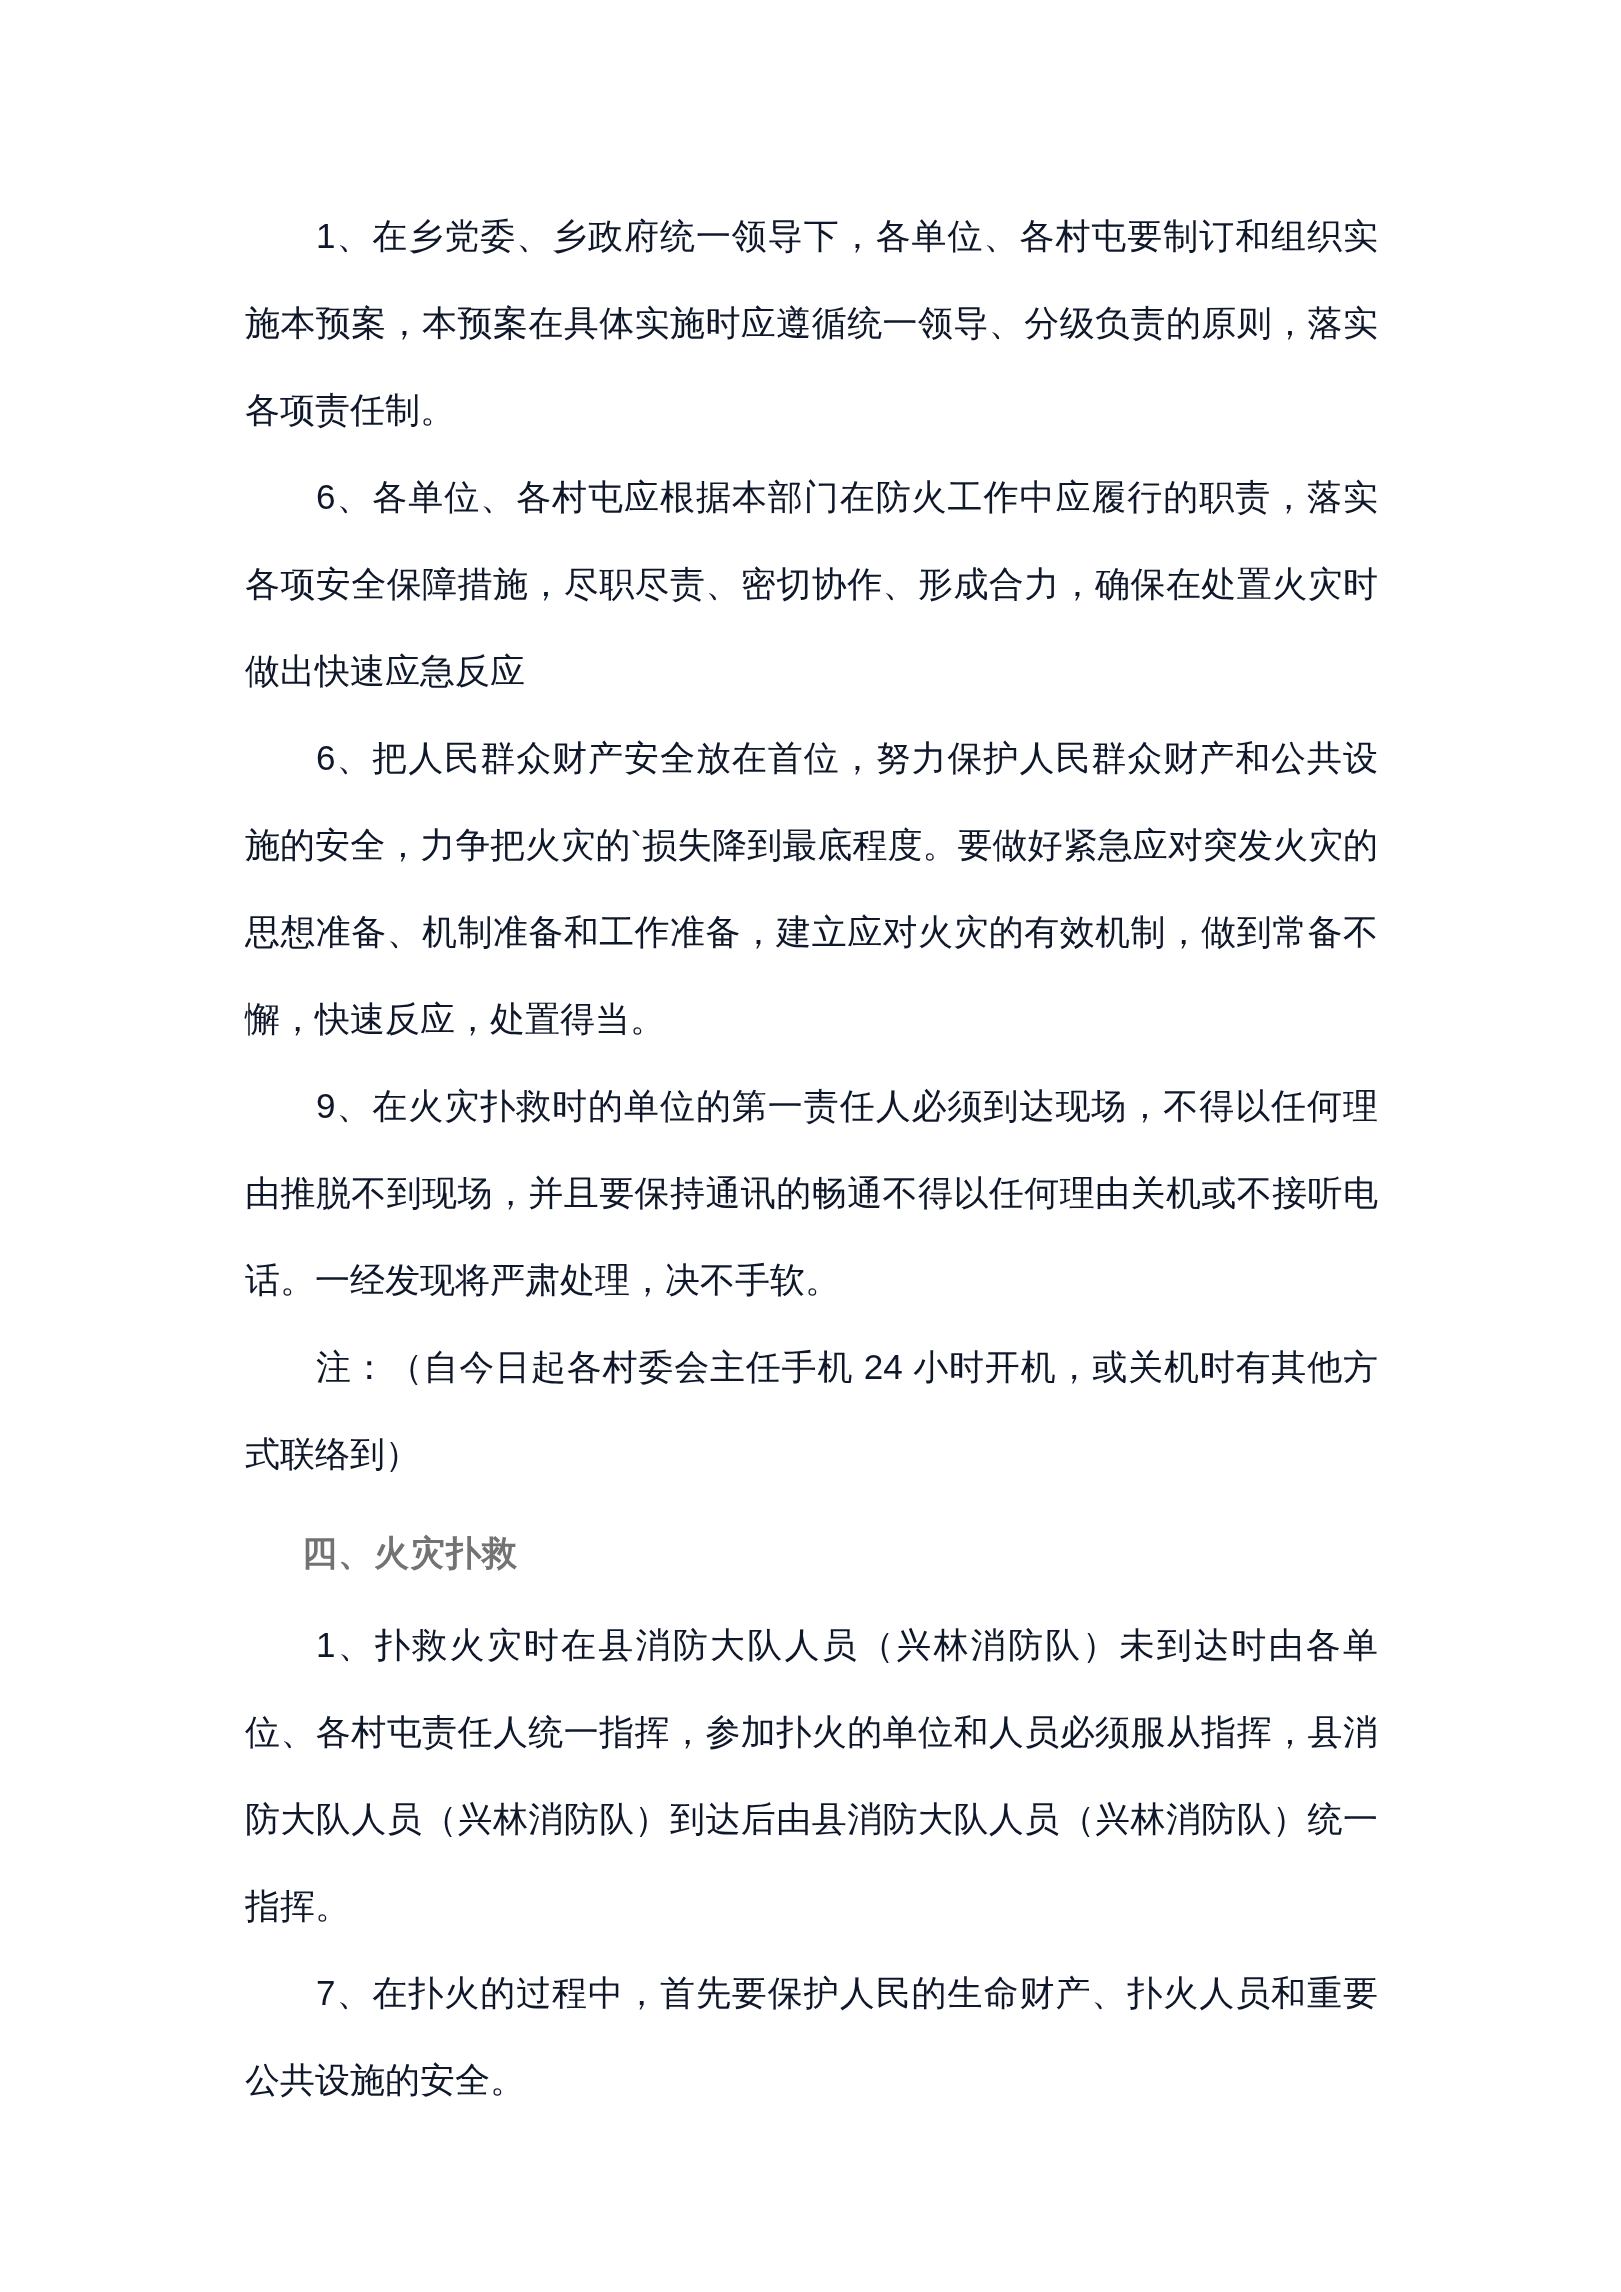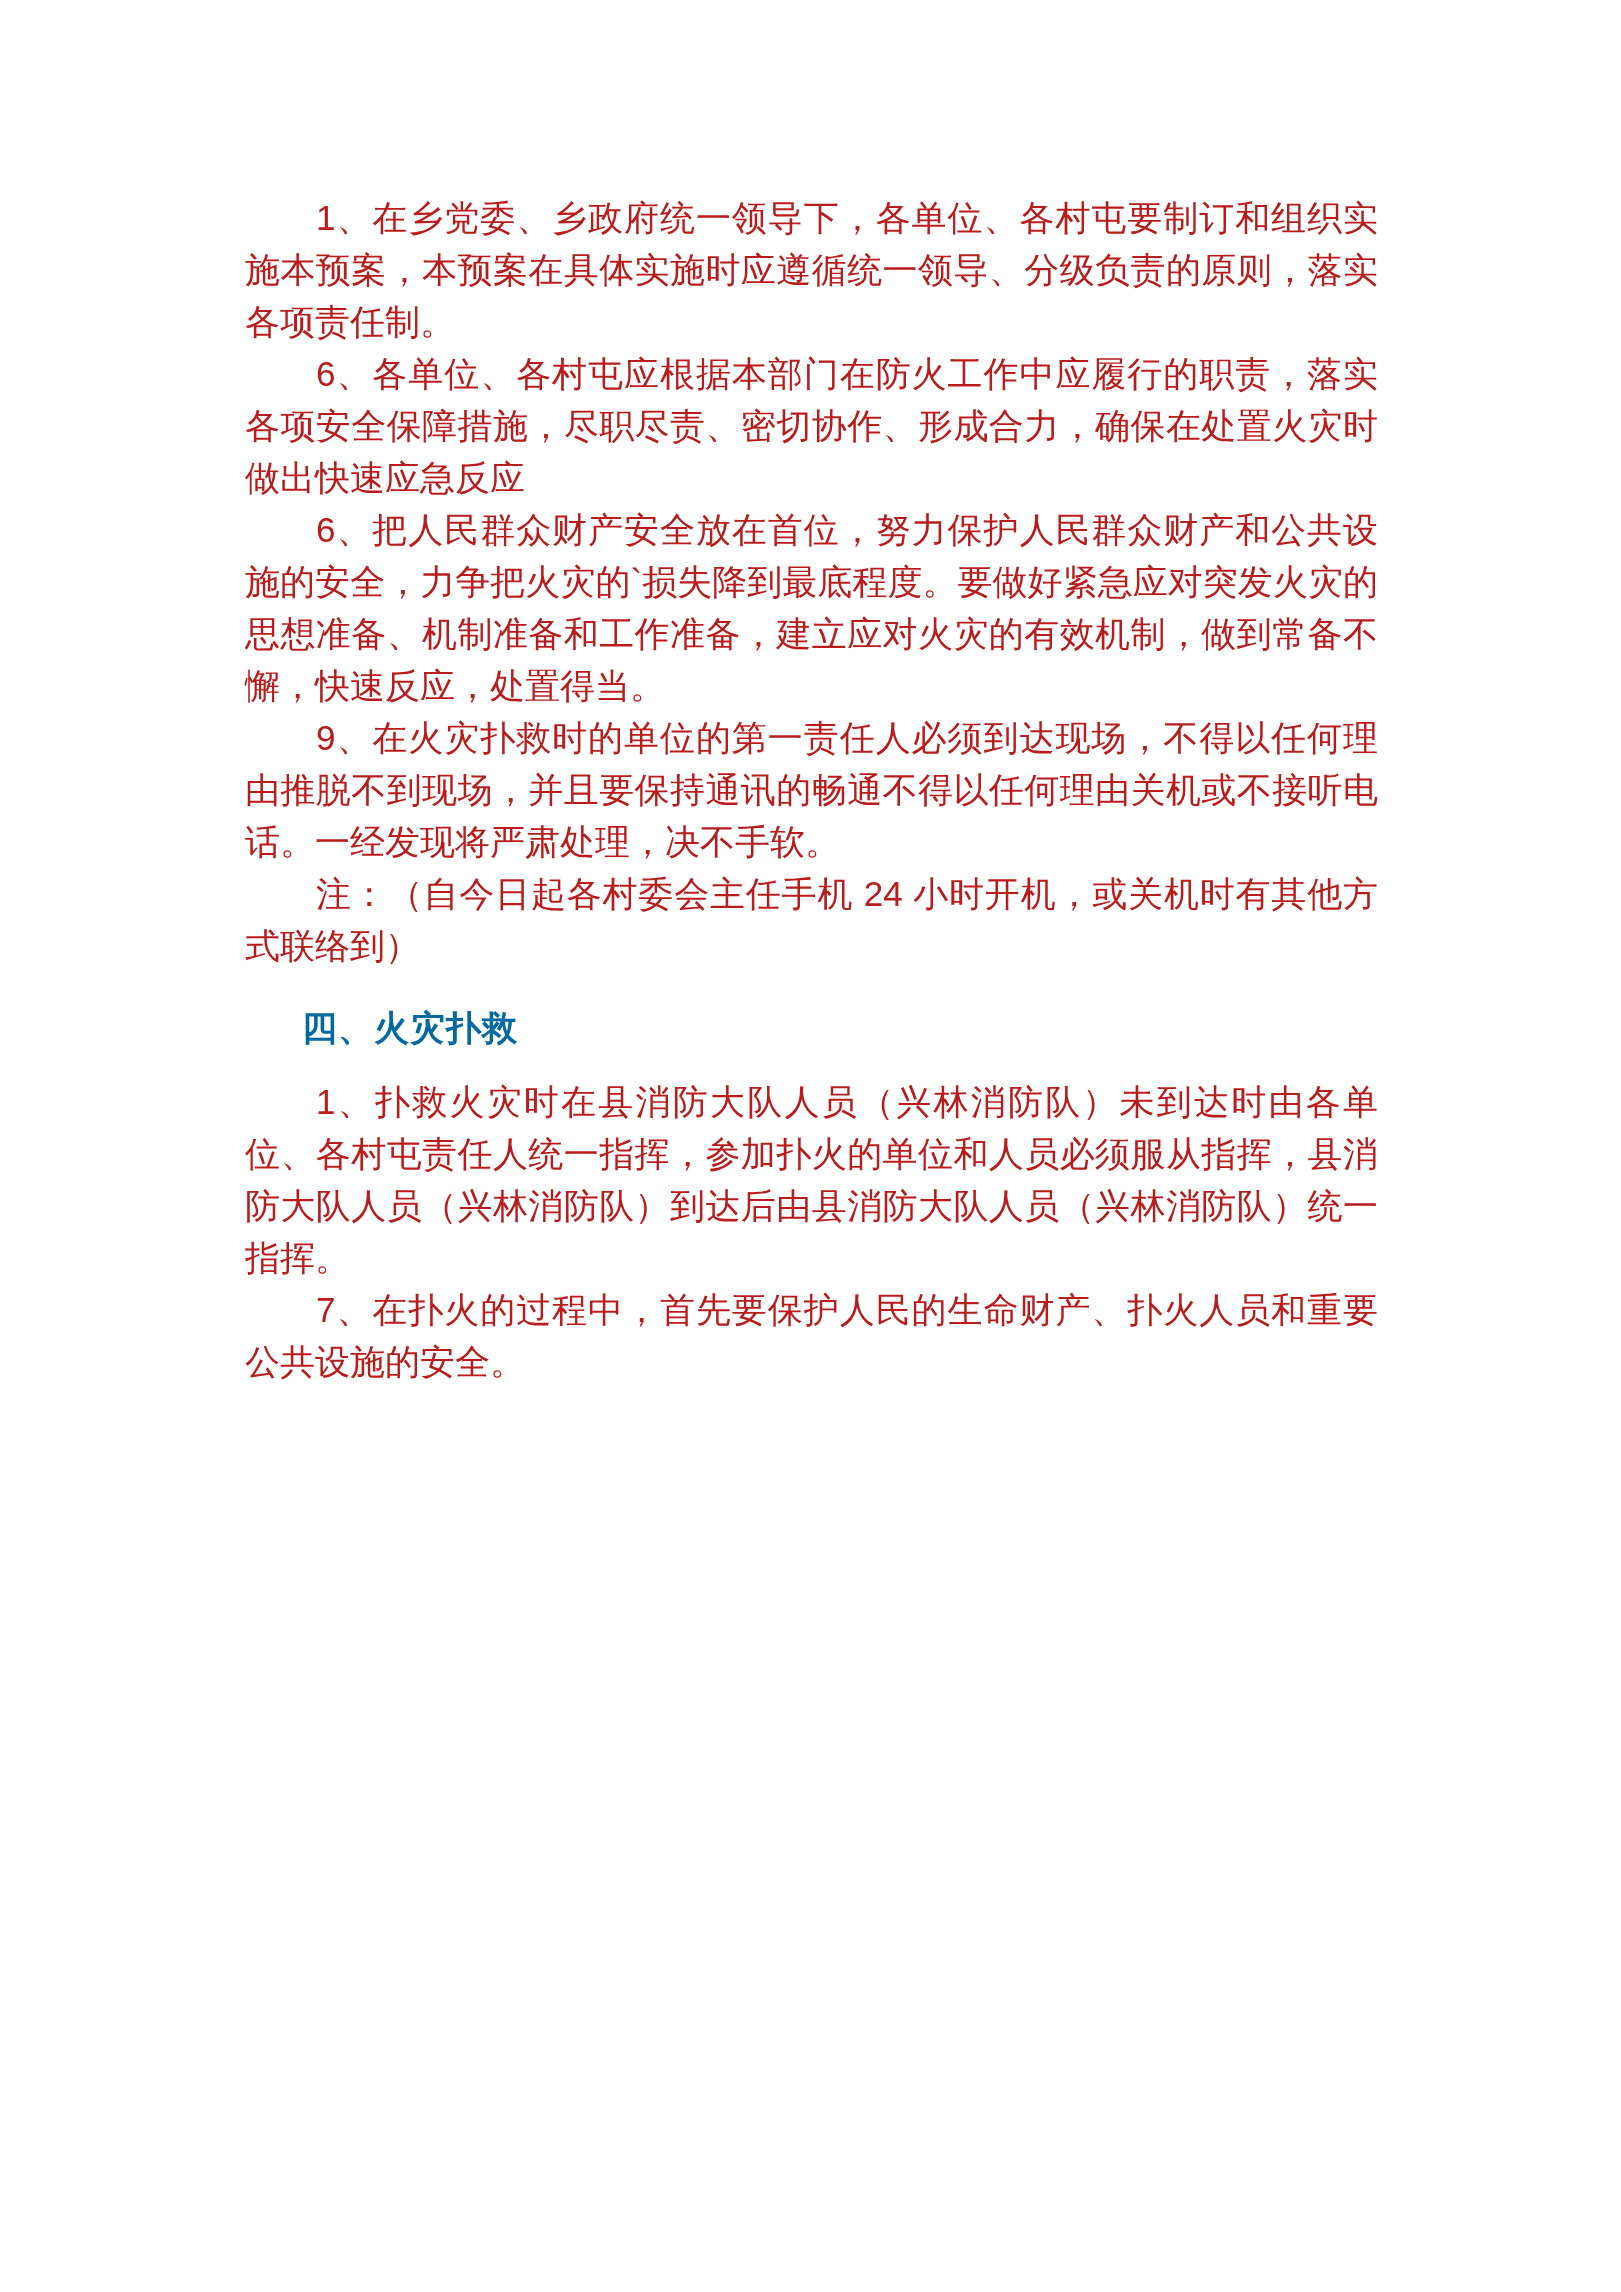--- a/index.html
+++ b/index.html
@@ -17,34 +17,34 @@
   }
   .content {
     position: absolute;
     left: 245px;
     top: 192px;
     width: 1133px;
   }
   .para {
     font-family: "Liberation Sans", "DejaVu Sans", sans-serif;
     font-size: 35px;
-    line-height: 52px;
-    color: #b91c1c;
+    line-height: 87px;
+    color: #0f172a;
     text-align: justify;
     text-justify: inter-ideograph;
     text-indent: 71px;
     margin: 0 0 0 0;
     letter-spacing: 0px;
     word-break: break-all;
   }
   .heading {
     font-family: "Liberation Sans", "DejaVu Sans", sans-serif;
     font-size: 35px;
     line-height: 84px;
-    color: #0369a1;
+    color: #737373;
     font-weight: bold;
     text-indent: 57px;
     margin: 0;
     letter-spacing: 1px;
   }
   .spacer-heading-before { height: 13.7px; }
   .spacer-heading-after { height: 5.9px; }
 </style>
 </head>
 <body>

